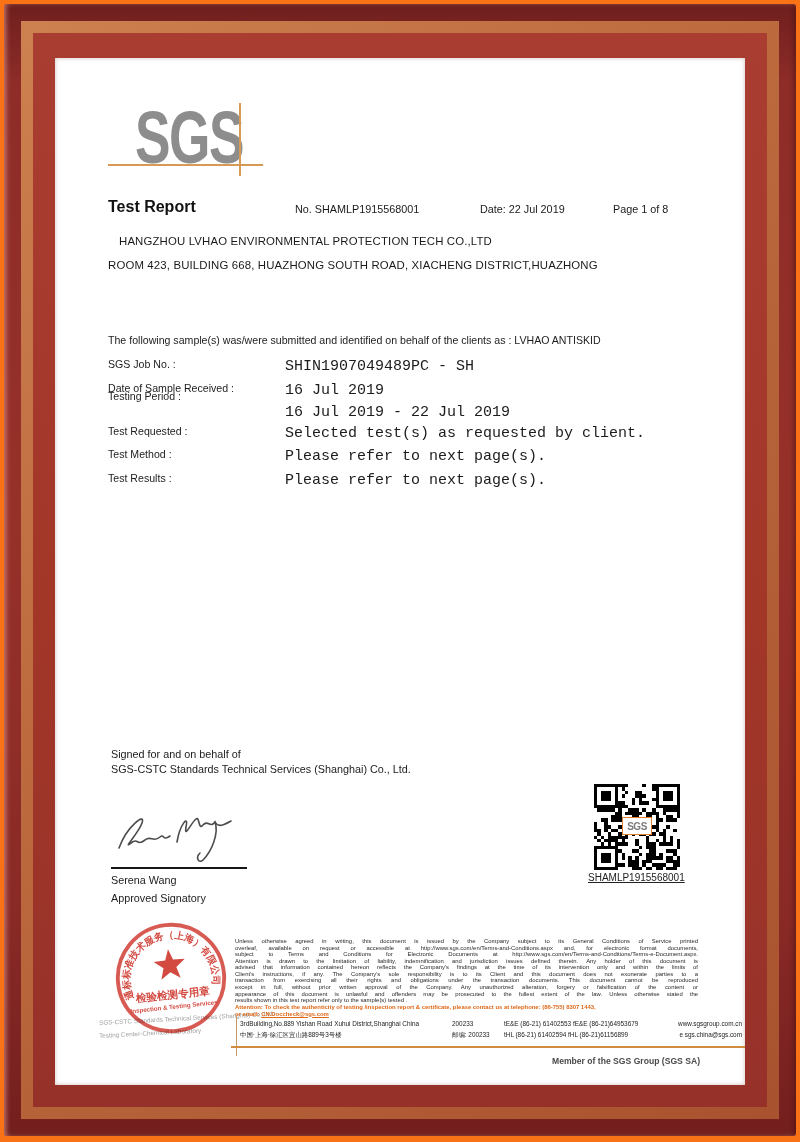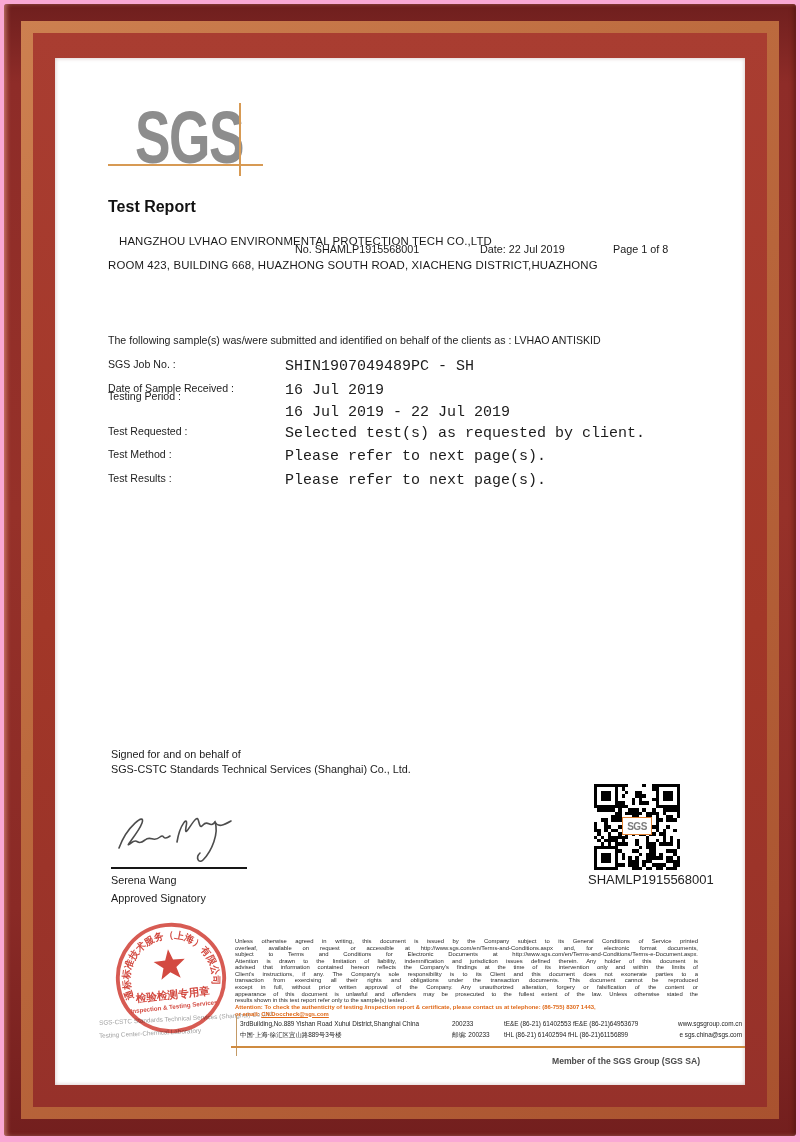--- a/index.html
+++ b/index.html
@@ -1,41 +1,41 @@
 <!DOCTYPE html>
 <html><head>
 <meta charset="utf-8">
 <style>
   * { margin:0; padding:0; box-sizing:border-box; }
   html,body { background:#ffffff; }
   body { width:800px; height:1142px; position:relative; font-family:"Liberation Sans", sans-serif; }
 
   
-  .canvas { position:absolute; inset:0; width:800px; height:1142px; background:#f9a8d4; overflow:hidden; }
+  .canvas { position:absolute; inset:0; width:800px; height:1142px; background:#f97316; overflow:hidden; }
   .band1 { position:absolute; inset:4px 4px 6px 4px; border-radius:3px;
            background:linear-gradient(180deg,#6f1f1e 0%, #8e2c28 7%, #963129 45%, #8a2a26 80%, #731f1e 100%);
            box-shadow: inset 3px 0 5px -1px rgba(255,190,170,.55), inset -3px 0 5px -1px rgba(60,10,10,.5); }
   .band2 { position:absolute; inset:21px 21px 23px 21px;
            background:linear-gradient(135deg,#cd8050 0%, #bc6a3e 40%, #a9522f 100%); }
   .band3 { position:absolute; inset:33px 33px 35px 33px;
            background:linear-gradient(180deg,#a93d31 0%, #a23728 55%, #96312a 100%); }
   .page  { position:absolute; left:55px; top:58px; width:690px; height:1027px; background:#fff;
            box-shadow: inset 0 0 4px rgba(90,25,20,.28); overflow:hidden; color:#1c1c1c; }
 
   .abs { position:absolute; }
 
   
   .sgs-logo { left:80px; top:48px; font-size:74px; font-weight:bold; color:#8d8d8d; line-height:0.86;
               letter-spacing:-2px; transform:scale(0.72,1); transform-origin:left top; }
   .crop-h { left:53px; top:106px; width:155px; height:2px; background:#d79a54; }
   .crop-v { left:184px; top:45px; width:2px; height:73px; background:#d79a54; }
 
   
   .report-title { left:53px; top:140px; font-size:16px; font-weight:bold; color:#111; }
-  .hmeta { top:145px; font-size:10.8px; color:#1a1a1a;margin-top:40px; }
+  .hmeta { top:145px; font-size:10.8px; color:#1a1a1a; }
 
   .body-line { font-size:11.4px; color:#1a1a1a; letter-spacing:.15px; }
 
   .intro { left:53px; top:276px; font-size:10.6px; }
 
   .det-label { left:53px; font-size:10.6px; }
   .det-value { left:230px; font-size:15px;font-family:Liberation Mono, monospace; }
 
   
   .signed { left:56px; font-size:10.8px; }
@@ -43,21 +43,21 @@
   .sig-rule { left:56px; top:809px; width:136px; height:2px; background:#161616; }
   .signer { left:56px; font-size:10.8px; }
 
   
   .qr-box { left:539px; top:726px; width:86px; height:86px; background:#fff; }
   .qr-cells { position:absolute; inset:0; display:grid; grid-template-columns:repeat(25,1fr); grid-template-rows:repeat(25,1fr); }
   .qd { background:#000; }
   .qr-center { position:absolute; left:28px; top:33px; width:30px; height:18px; background:#fff;
                border:1px solid #e08030; display:flex; align-items:center; justify-content:center;
                font-size:10px; font-weight:bold; color:#7c7c7c; letter-spacing:-.5px; }
-  .qr-label { left:533px; top:814px; width:98px; font-size:13px; color:#222; }
+  .qr-label { left:533px; top:814px; width:98px; font-size:10px; color:#222;text-decoration:underline; }
 
   
   .stamp-co { left:44px; width:180px; font-size:6.4px; color:#a3a3a3; transform:rotate(-3deg); transform-origin:left center; white-space:nowrap; }
   .stamp-svg { left:58px; top:862px; mix-blend-mode:multiply; opacity:.92; transform:rotate(-6deg); }
 
   .terms { left:180px; top:880px; width:463px; font-size:5.9px; line-height:6.58px; color:#2a2a2a; }
   .terms .tl { text-align:justify; text-align-last:justify; white-space:normal; }
   .terms .tl:last-child { text-align-last:left; }
   .attn { left:180px; width:470px; font-size:5.9px; line-height:6.8px; font-weight:bold; color:#df6716; }
   .attn .u { text-decoration:underline; }

